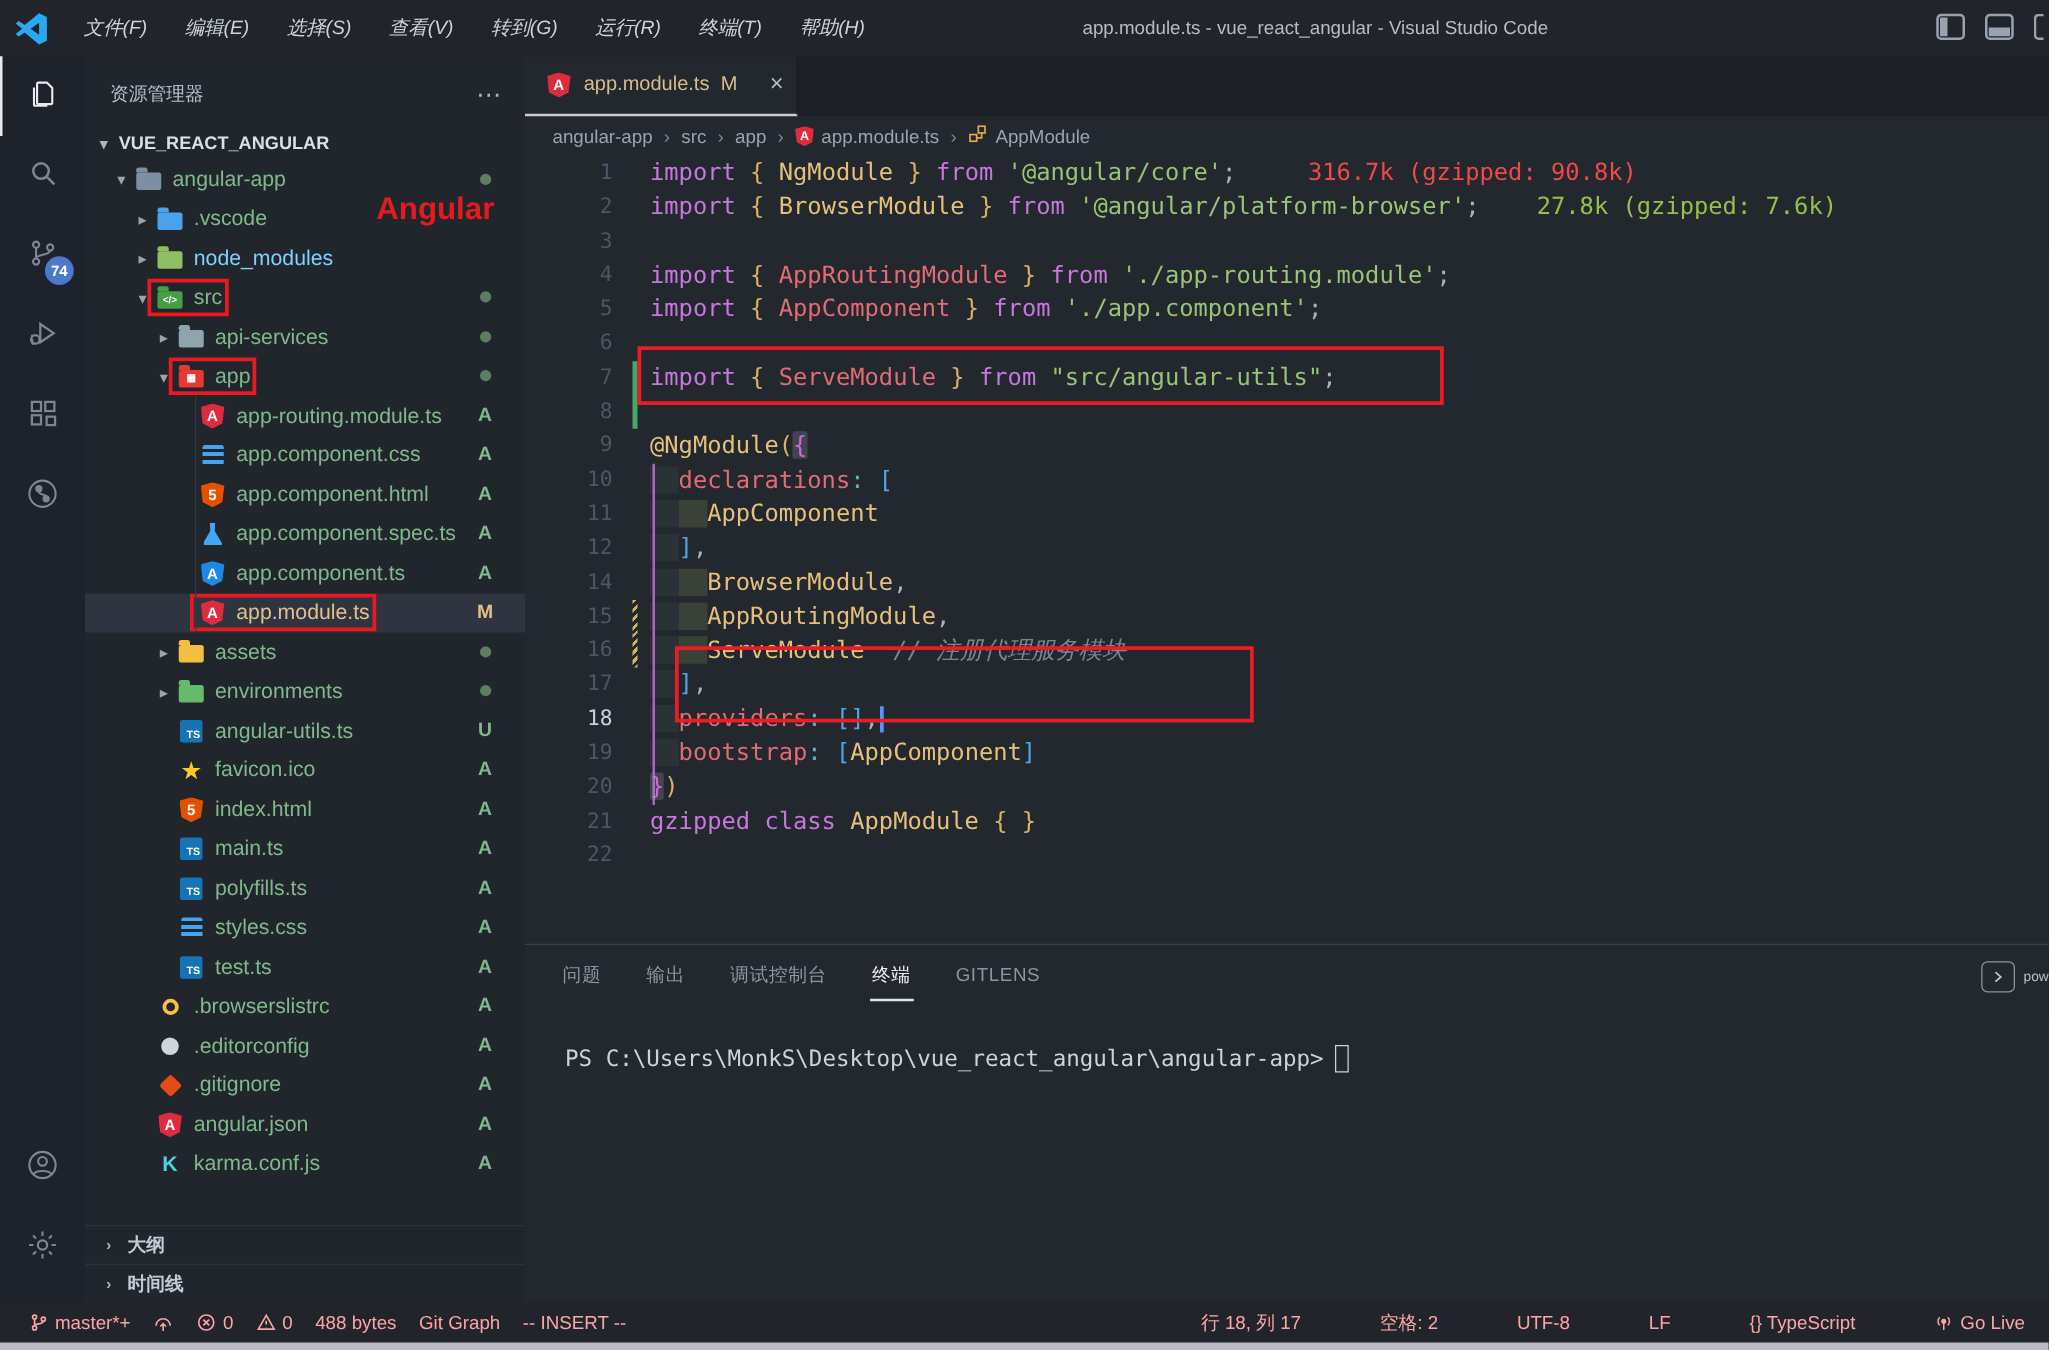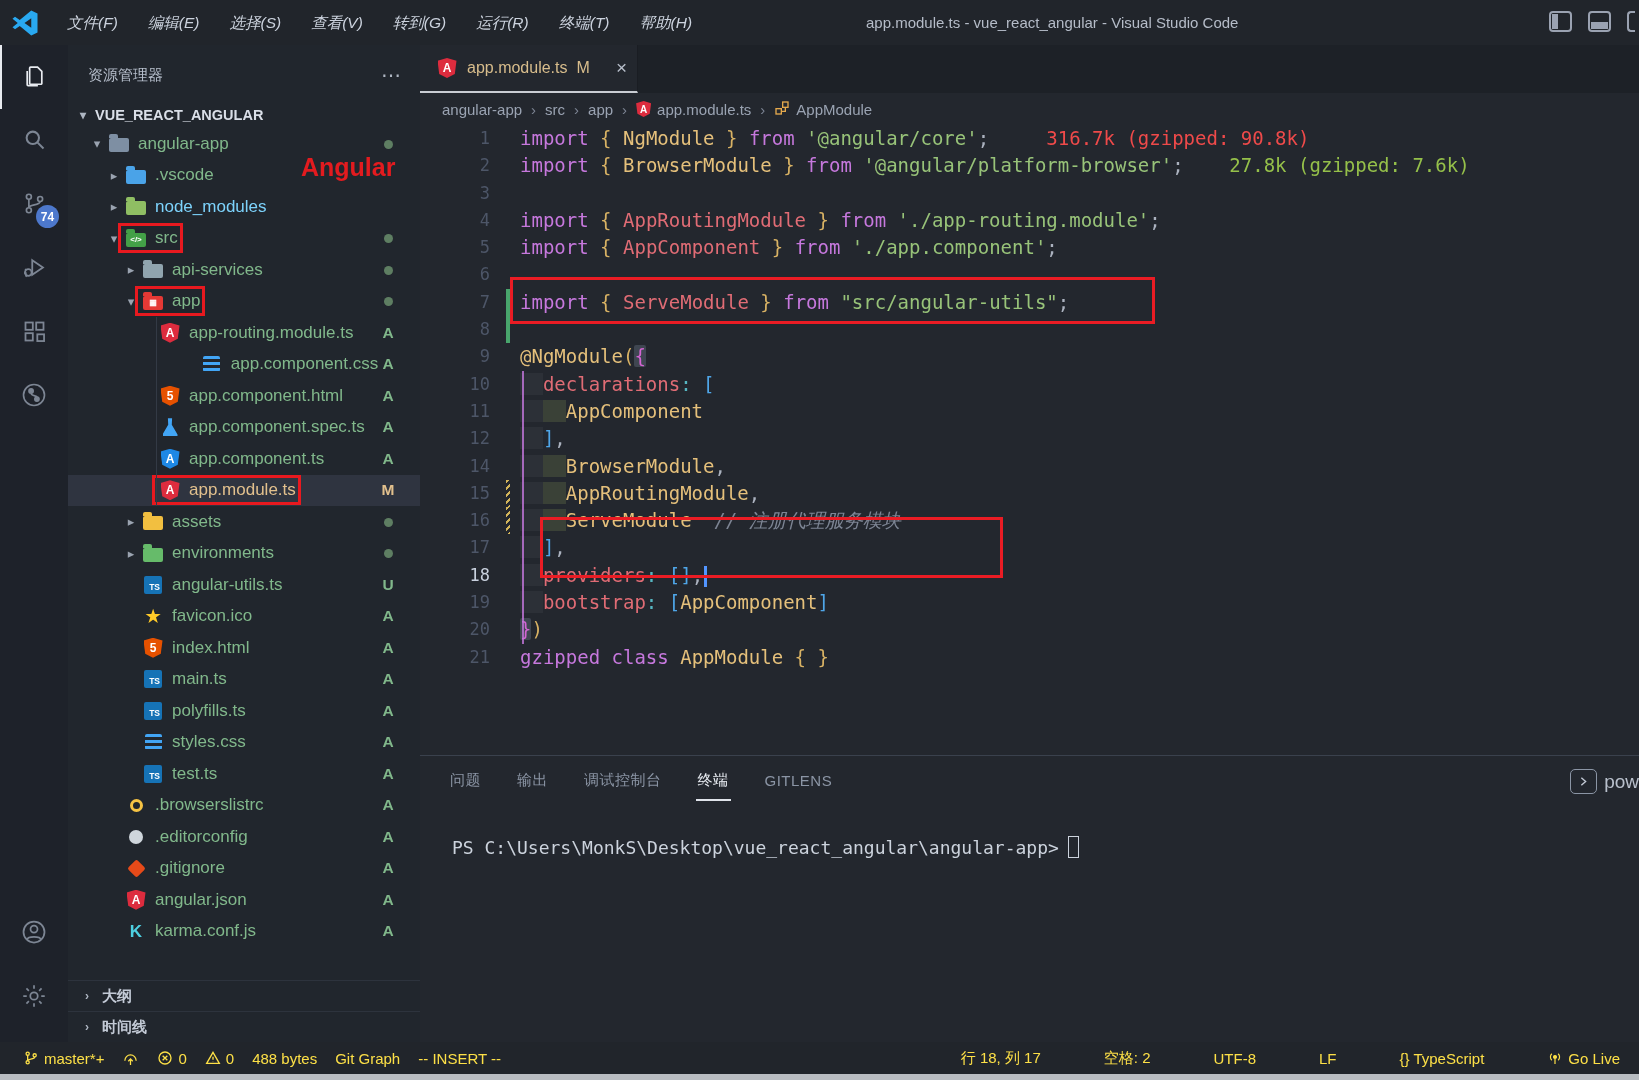--- a/index.html
+++ b/index.html
@@ -98,29 +98,29 @@
   .caret{display:inline-block;width:2.5px;height:21px;background:#5295ff;vertical-align:middle;margin-left:1px}
   .redbox{position:absolute;border:3.5px solid #ea1c24;pointer-events:none}
   .pguide{position:absolute;left:102px;width:1.5px;background:#c678dd;opacity:.8}
 
   
   .panel { height:287px; border-top:1px solid #3a414d; position:relative; flex:none; }
   .ptabs { height:48px; display:flex; align-items:center; padding-left:30px; gap:36px; font-size:15px; color:#8b95a5; }
   .ptab { position:relative; letter-spacing:.5px; }
   .ptab.active { color:#e9edf3; }
   .ptab.active::after { content:""; position:absolute; left:-2px; right:-2px; bottom:-11px; height:2px; background:#dfe3ea; }
-  .pright { position:absolute; right:0; top:13px; display:flex; align-items:center; gap:7px; color:#b9c0cc; font-size:19px;justify-content:center; }
+  .pright { position:absolute; right:0; top:13px; display:flex; align-items:center; gap:7px; color:#b9c0cc; font-size:11px;justify-content:center; }
   .termicon { width:27px; height:25px; border:1.5px solid #8b95a5; border-radius:5px; display:flex;
     align-items:center; justify-content:center; color:#c3cad6; }
   .term { padding:32px 0 0 32px; font-family:"DejaVu Sans Mono",monospace; font-size:18px; color:#ccd3dd; }
   .tcursor { display:inline-block; width:11px; height:22px; border:1.5px solid #ccd3dd; margin-left:9px; vertical-align:text-bottom; }
 
   
   .statusbar { height:32px; background:#21252b; display:flex; align-items:center; padding:0 10px 0 14px;
-    font-size:15px; color:#fde047; }
+    font-size:15px; color:#fca5a5; }
   .sitem { display:flex; align-items:center; gap:5px; padding:0 9px; white-space:nowrap; }
   .sitem svg { display:block; }
   .sright { margin-left:auto; display:flex;gap:45px; }
   .bottomstrip { height:6px; background:#b9bdc2; }
 </style>
 </head>
 <body>
 
 <div class="titlebar">
   <svg class="vslogo" viewBox="0 0 24 24">
@@ -282,21 +282,21 @@
         <div class="trow" style="padding-left: 71px;">
           <span class="chev"></span>
           <span class="boxwrap">
             <span class="ticon" style="--c: #dd2c3e;">
               <span class="shield" style="--c: #dd2c3e;">A</span>
             </span>
             <span class="tlabel c-green">app-routing.module.ts</span>
           </span>
           <span class="badgecol c-green">A</span>
         </div>
-        <div class="trow" style="padding-left: 71px; justify-content: center;">
+        <div class="trow" style="padding-left: 71px;">
           <span class="chev"></span>
           <span class="boxwrap">
             <span class="ticon" style="--c: #42a5f5;">
               <span class="bars" style="--c: #42a5f5;"></span>
             </span>
             <span class="tlabel c-green">app.component.css</span>
           </span>
           <span class="badgecol c-green">A</span>
         </div>
         <div class="trow" style="padding-left: 71px;">
@@ -548,20 +548,21 @@
           <div class="line"><span class="ln">11</span><span class="it1">  </span><span class="it2">  </span><span class="cls">AppComponent</span></div>
           <div class="line"><span class="ln">12</span><span class="it1">  </span><span class="b3">]</span><span class="pun">,</span></div>
           <div class="line"><span class="ln">14</span><span class="it1">  </span><span class="it2">  </span><span class="cls">BrowserModule</span><span class="pun">,</span></div>
           <div class="line git-mod"><span class="ln">15</span><span class="it1">  </span><span class="it2">  </span><span class="cls">AppRoutingModule</span><span class="pun">,</span></div>
           <div class="line git-mod"><span class="ln">16</span><span class="it1">  </span><span class="it2">  </span><span class="cls">ServeModule</span><span class="pun">  </span><span class="cmt">// 注册代理服务模块</span></div>
           <div class="line"><span class="ln">17</span><span class="it1">  </span><span class="b3">]</span><span class="pun">,</span></div>
           <div class="line cur"><span class="ln">18</span><span class="it1">  </span><span class="vr">providers</span><span class="cln">:</span><span class="pun"> </span><span class="b3">[]</span><span class="pun">,</span><span class="caret"></span></div>
           <div class="line"><span class="ln">19</span><span class="it1">  </span><span class="vr">bootstrap</span><span class="cln">:</span><span class="pun"> </span><span class="b3">[</span><span class="cls">AppComponent</span><span class="b3">]</span></div>
           <div class="line"><span class="ln">20</span><span class="b2 bm">}</span><span class="b1">)</span></div>
           <div class="line"><span class="ln">21</span><span class="kw">gzipped</span><span class="pun"> </span><span class="kw">class</span><span class="pun"> </span><span class="cls">AppModule</span><span class="pun"> </span><span class="b1">{ }</span></div>
+          <div class="line"><span class="ln">22</span></div>
         </div>
       <div class="pguide" style="top:245.7px;height:273px;"></div>
       <div class="redbox" style="left:90px;top:152px;width:645px;height:47px;"></div>
       <div class="redbox" style="left:120px;top:392px;width:463px;height:61px;"></div>
     </div>
 
     <div class="panel">
       <div class="ptabs">
           <span class="ptab">问题</span>
           <span class="ptab">输出</span>

